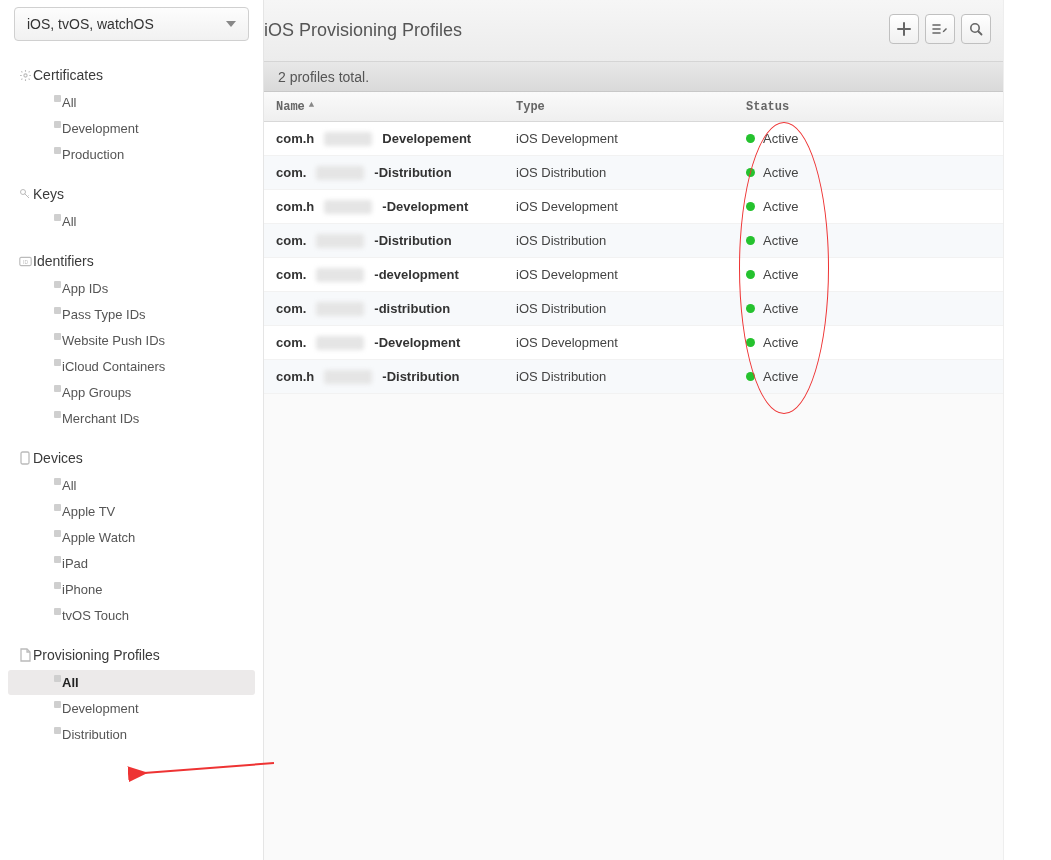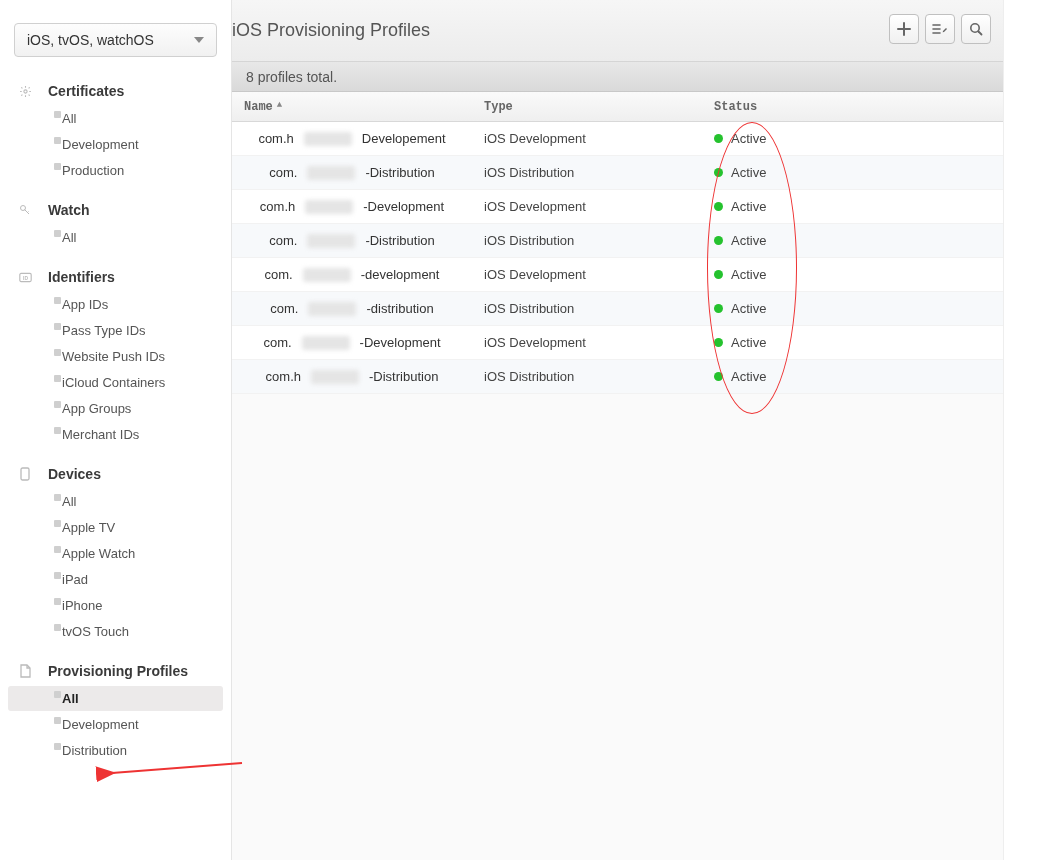--- a/index.html
+++ b/index.html
@@ -1,29 +1,29 @@
 <!DOCTYPE html>
 <html><head>
 <meta charset="utf-8">
 <style>
 * { box-sizing: border-box; margin: 0; padding: 0; }
 body { font-family: "Helvetica Neue", Helvetica, Arial, sans-serif; font-size: 13px; color: #333; background: #fff; width: 1051px; height: 860px; overflow: hidden; position: relative; }
 
 .layout { display: flex; height: 100%; }
-.sidebar { width: 232px; border-right: 1px solid #e5e5e5; padding: 23px 0; background: #fff; }
+.sidebar { width: 264px; border-right: 1px solid #e5e5e5; padding: 7px 0; background: #fff; }
 .main { flex: 1; background: #fafafa; position: relative; }
 .right-gutter { width: 48px; background: #fff; border-left: 1px solid #eee; }
 
 
 .platform-select { margin: 0 14px 18px 14px; height: 34px; border: 1px solid #d0d0d0; border-radius: 4px; background: linear-gradient(#fdfdfd,#f1f1f1); display: flex; align-items: center; justify-content: space-between; padding: 0 12px; font-size: 14px; color: #333; cursor: pointer; }
 .platform-select .caret { width: 0; height: 0; border-left: 5px solid transparent; border-right: 5px solid transparent; border-top: 6px solid #888; }
 
 
 .nav-section { padding: 2px 0 10px 0; }
-.nav-header { display: flex; align-items: center; gap: 16px; padding: 6px 18px; font-size: 14px; font-weight: 700; color: #3a3a3a; }
+.nav-header { display: flex; align-items: center; gap: 1px; padding: 6px 18px; font-size: 14px; font-weight: 400; color: #3a3a3a; }
 .nav-header .hicon { width: 14px; height: 14px; display: inline-flex; align-items: center; justify-content: center; color: #aaa; }
 .nav-item { display: flex; align-items: flex-start; gap: 1px; padding: 5px 18px 5px 46px; font-size: 13px; color: #555; cursor: pointer; border-radius: 3px; margin: 1px 8px; }
 .nav-item.selected { background: #eceaea; color: #222; font-weight: 600; }
 .bullet { width: 7px; height: 7px; background: #cfcfcf; border-radius: 1px; display: inline-block; flex-shrink: 0; }
 
 
 .page-header { height: 62px; background: linear-gradient(#f6f6f6,#ececec); border-bottom: 1px solid #d5d5d5; display: flex; align-items: center; justify-content: flex-start; position: relative; }
 .page-title { font-size: 18px; color: #555; font-weight: 400; }
 .header-actions { position: absolute; right: 12px; top: 14px; display: flex; gap: 6px; }
 .icon-btn { width: 30px; height: 30px; border: 1px solid #c0c0c0; border-radius: 4px; background: linear-gradient(#fff,#f0f0f0); display: flex; align-items: center; justify-content: center; cursor: pointer; color: #666; font-size: 15px; }
@@ -35,21 +35,21 @@
 .table-wrap { background: #fff; }
 .thead { display: flex; height: 30px; background: linear-gradient(#fafafa,#efefef); border-bottom: 1px solid #d8d8d8; font-size: 12px; color: #666; align-items: center; }
 .th { padding: 0 12px; display: flex; align-items: flex-start; gap: 4px; font-family: "Courier New", monospace; font-weight: bold; }
 .col-name { width: 240px; }
 .col-type { width: 230px; }
 .col-status { width: 200px; }
 .sort-arrow { font-size: 9px; color: #888; }
 .trow { display: flex; height: 34px; align-items: center; border-bottom: 1px solid #f2f2f2; font-size: 13px; color: #444; }
 .trow:nth-child(even) { background: #f7f9fb; }
 .td { padding: 0 12px; display: flex; align-items: center; gap: 8px; }
-.td.col-name { font-weight: 400; color: #333; justify-content: center; }
+.td.col-name { font-weight: 700; color: #333; }
 .blur-pill { display: inline-block; height: 14px; width: 48px; background: #e5e5e5; border-radius: 3px; filter: blur(2px); margin: 0 2px; vertical-align: middle; }
 .status-dot { width: 9px; height: 9px; border-radius: 50%; background: #25c22e; display: inline-block; }
 
 
 .oval { position: absolute; border: 1.5px solid #e33; border-radius: 50%; pointer-events: none; }
 .arrow-svg { position: absolute; pointer-events: none; }
 svg { display: block; }
 </style>
 </head>
 <body>
@@ -85,21 +85,21 @@
           </div>
         </div>
         <div class="nav-section">
           <div class="nav-header">
             <span class="hicon">
               <svg width="12" height="12" viewBox="0 0 24 24" fill="none" stroke="#bbb" stroke-width="2">
                 <circle cx="8" cy="8" r="5"></circle>
                 <path d="M11 11l9 9M17 17l2-2"></path>
               </svg>
             </span>
-            <span>Watch</span>
+            <span>Keys</span>
           </div>
           <div class="nav-item">
             <span class="bullet"></span>
             <span>All</span>
           </div>
         </div>
         <div class="nav-section">
           <div class="nav-header">
             <span class="hicon">
               <svg width="13" height="11" viewBox="0 0 16 12" fill="none" stroke="#bbb" stroke-width="1.4">
@@ -212,21 +212,21 @@
         <div class="icon-btn">
           <svg width="14" height="14" viewBox="0 0 14 14">
               <circle cx="6" cy="6" r="4.2" stroke="#666" stroke-width="1.6" fill="none"></circle>
               <path d="M9.5 9.5l3 3" stroke="#666" stroke-width="1.8" stroke-linecap="round"></path>
             </svg>
         </div>
       </div>
     </div>
 
     <div class="totals-bar">
-      <span>8 profiles total.</span>
+      <span>2 profiles total.</span>
     </div>
 
     <div class="table-wrap">
       <div class="thead">
         <div class="th col-name">
           <span>Name</span>
           <span class="sort-arrow">▲</span>
         </div>
         <div class="th col-type">
           <span>Type</span>

